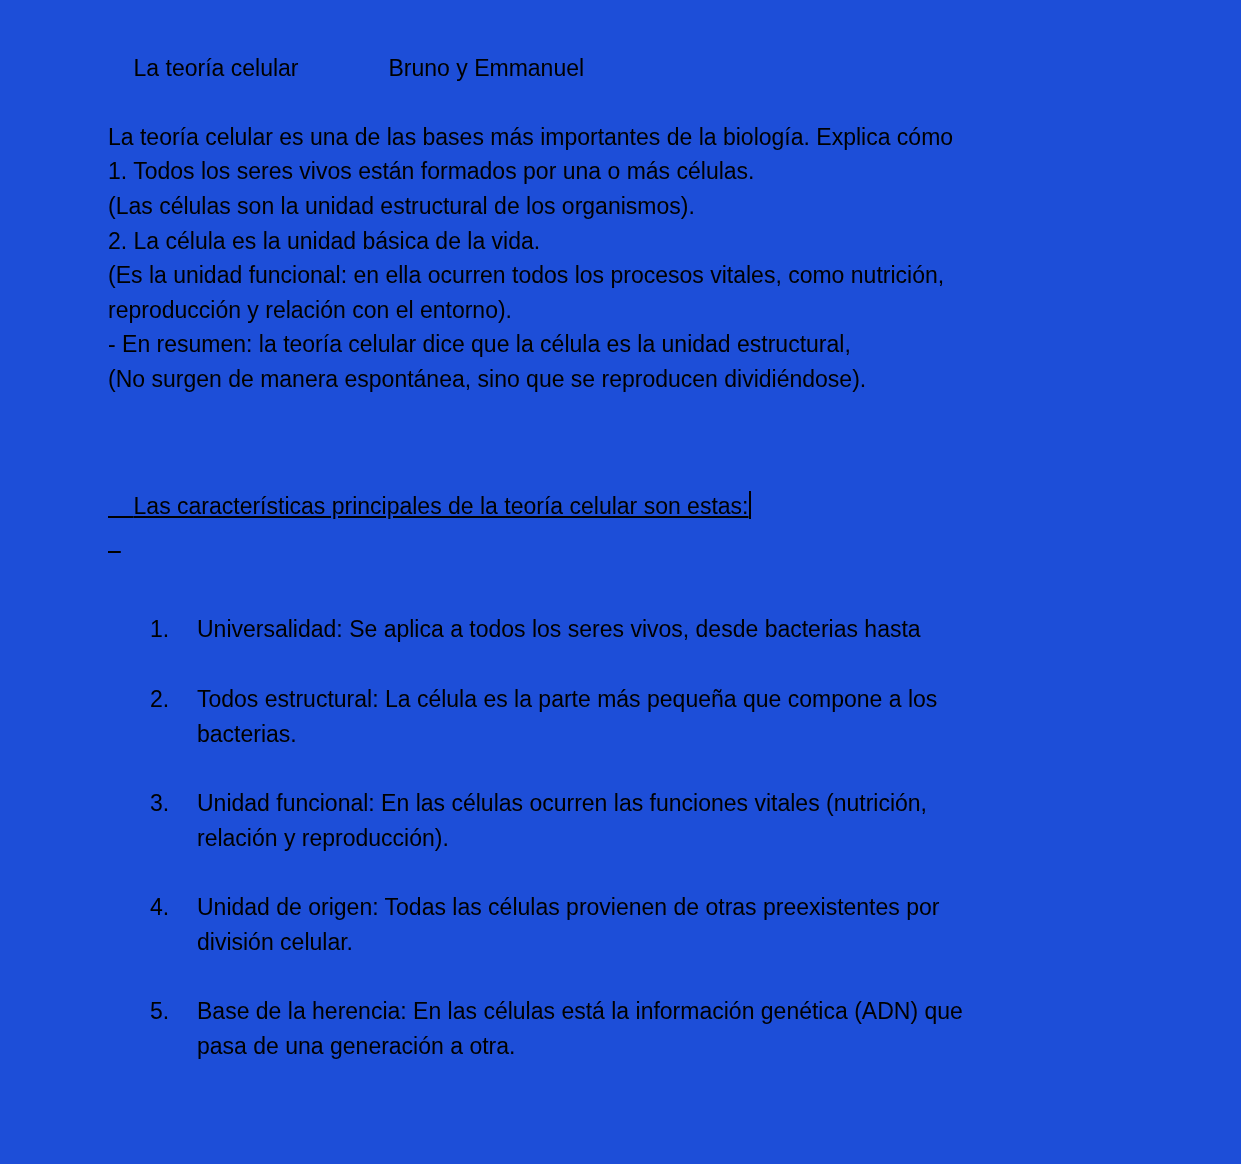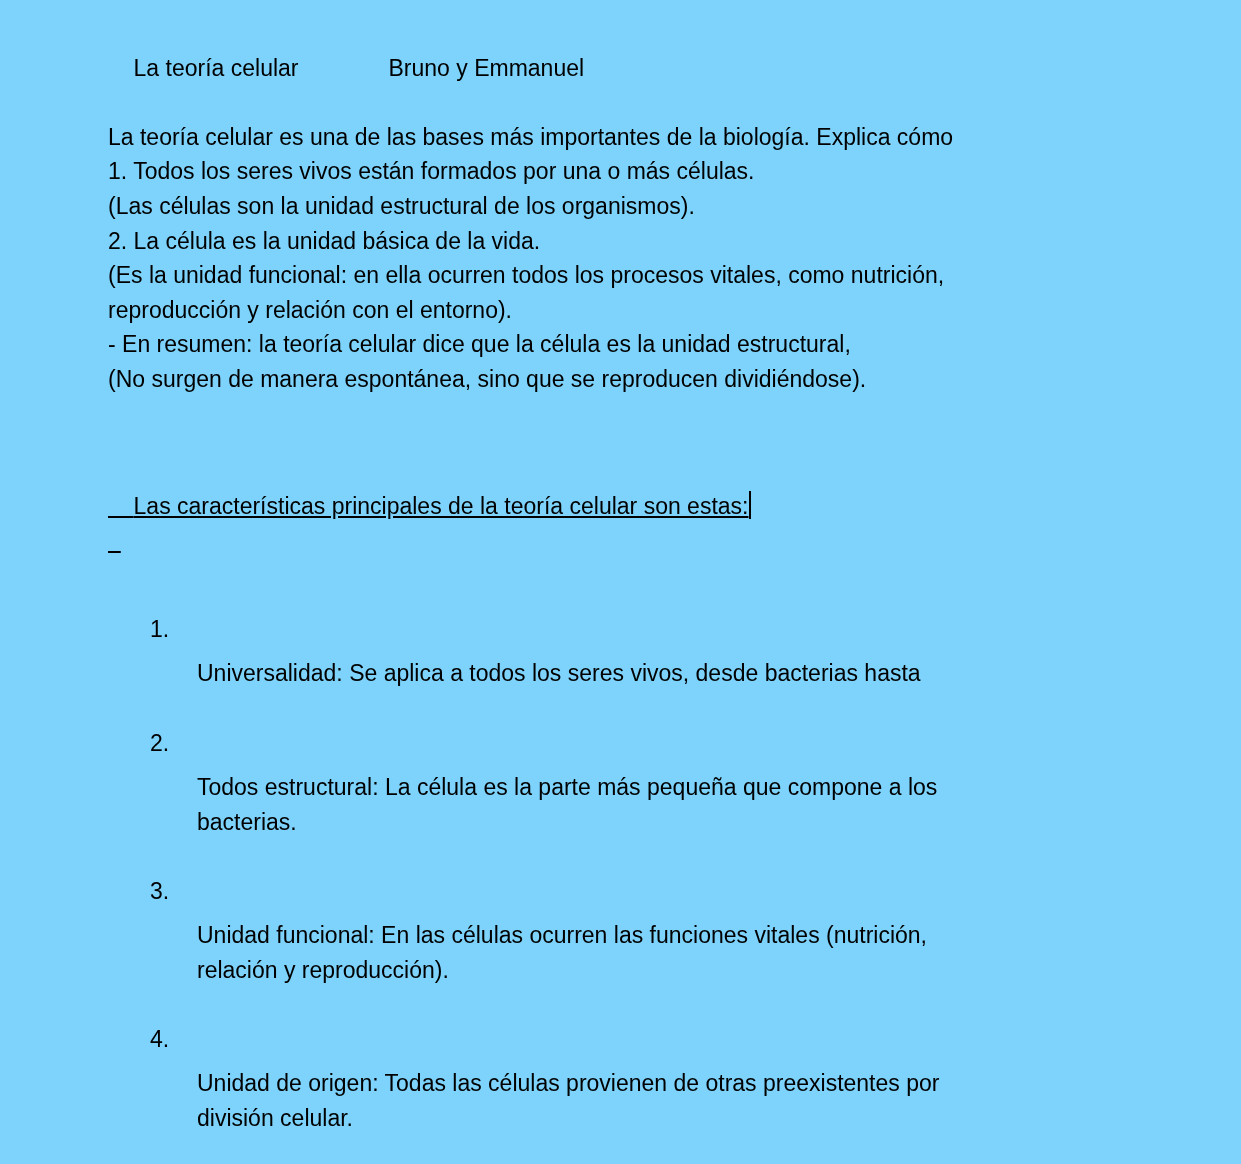--- a/index.html
+++ b/index.html
@@ -14,21 +14,21 @@
     font-family: "Liberation Sans", "DejaVu Sans", sans-serif;
     font-size: 23px;
     line-height: 34.6px;
     color: #000000;
   }
   .page {
     box-sizing: border-box;
     width: 1241px;
     height: 1164px;
     padding: 16px 60px 0 108px;
-    background: #7dd3fc;
+    background: #1d4ed8;
     cursor: text;
   }
   .line {
     white-space: pre-wrap;
   }
   .header-line .tab-gap {
     display: inline-block;
     width: 90px;
   }
   .subtitle {
@@ -53,21 +53,20 @@
     margin-bottom: 35px;
   }
   .list-item:last-child {
     margin-bottom: 0;
   }
   .list-item .num {
     flex: 0 0 47px;
   }
   .list-item .item-text {
     flex: 1 1 auto;
-    margin-top: 44px;
   }
 </style>
 </head>
 <body>
 
 <div class="page">
 
   <div class="line header-line">
     <span>La teoría celular</span><span class="tab-gap"></span><span>Bruno y Emmanuel</span>
   </div>
@@ -114,18 +113,19 @@
       <span class="num">4.</span>
       <div class="item-text">
         <div class="line">Unidad de origen: Todas las células provienen de otras preexistentes por</div>
         <div class="line">división celular.</div>
       </div>
     </div>
 
     <div class="list-item">
       <span class="num">5.</span>
       <div class="item-text">
+        <div class="line">Base de la herencia: En las células está la información genética (ADN) que</div>
         <div class="line">pasa de una generación a otra.</div>
       </div>
     </div>
 
   </div>
 </div>
 
 </body></html>

